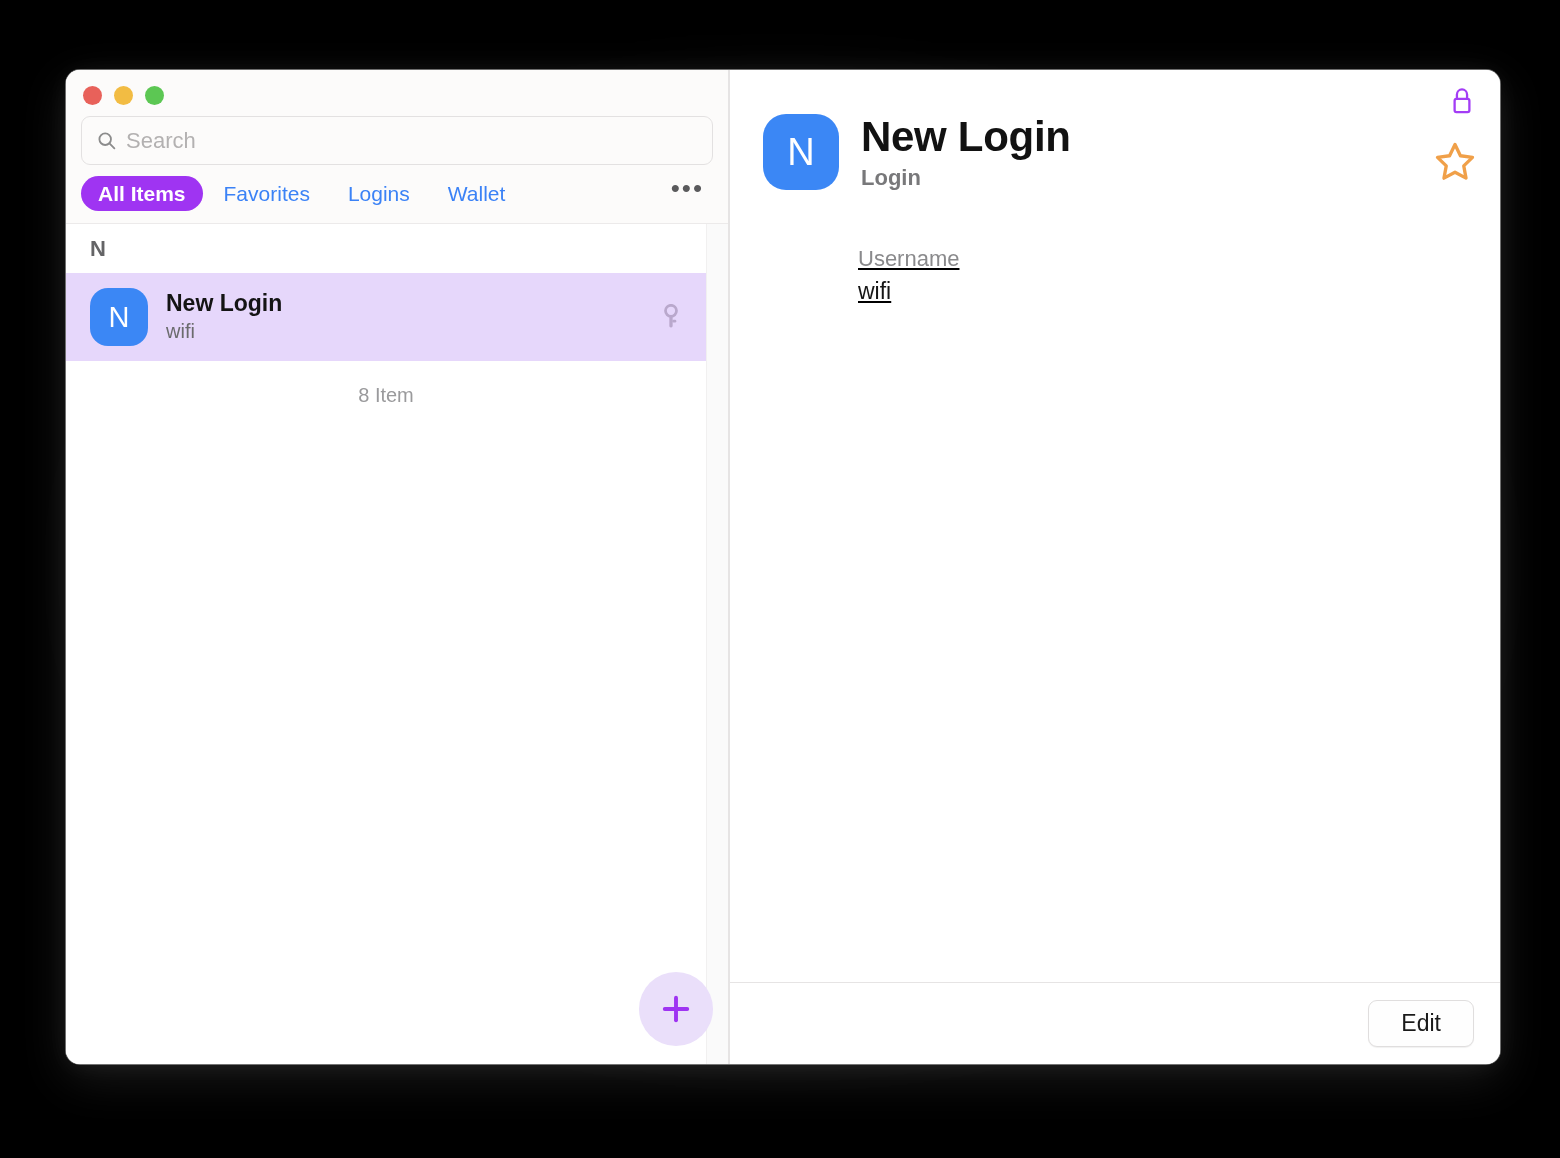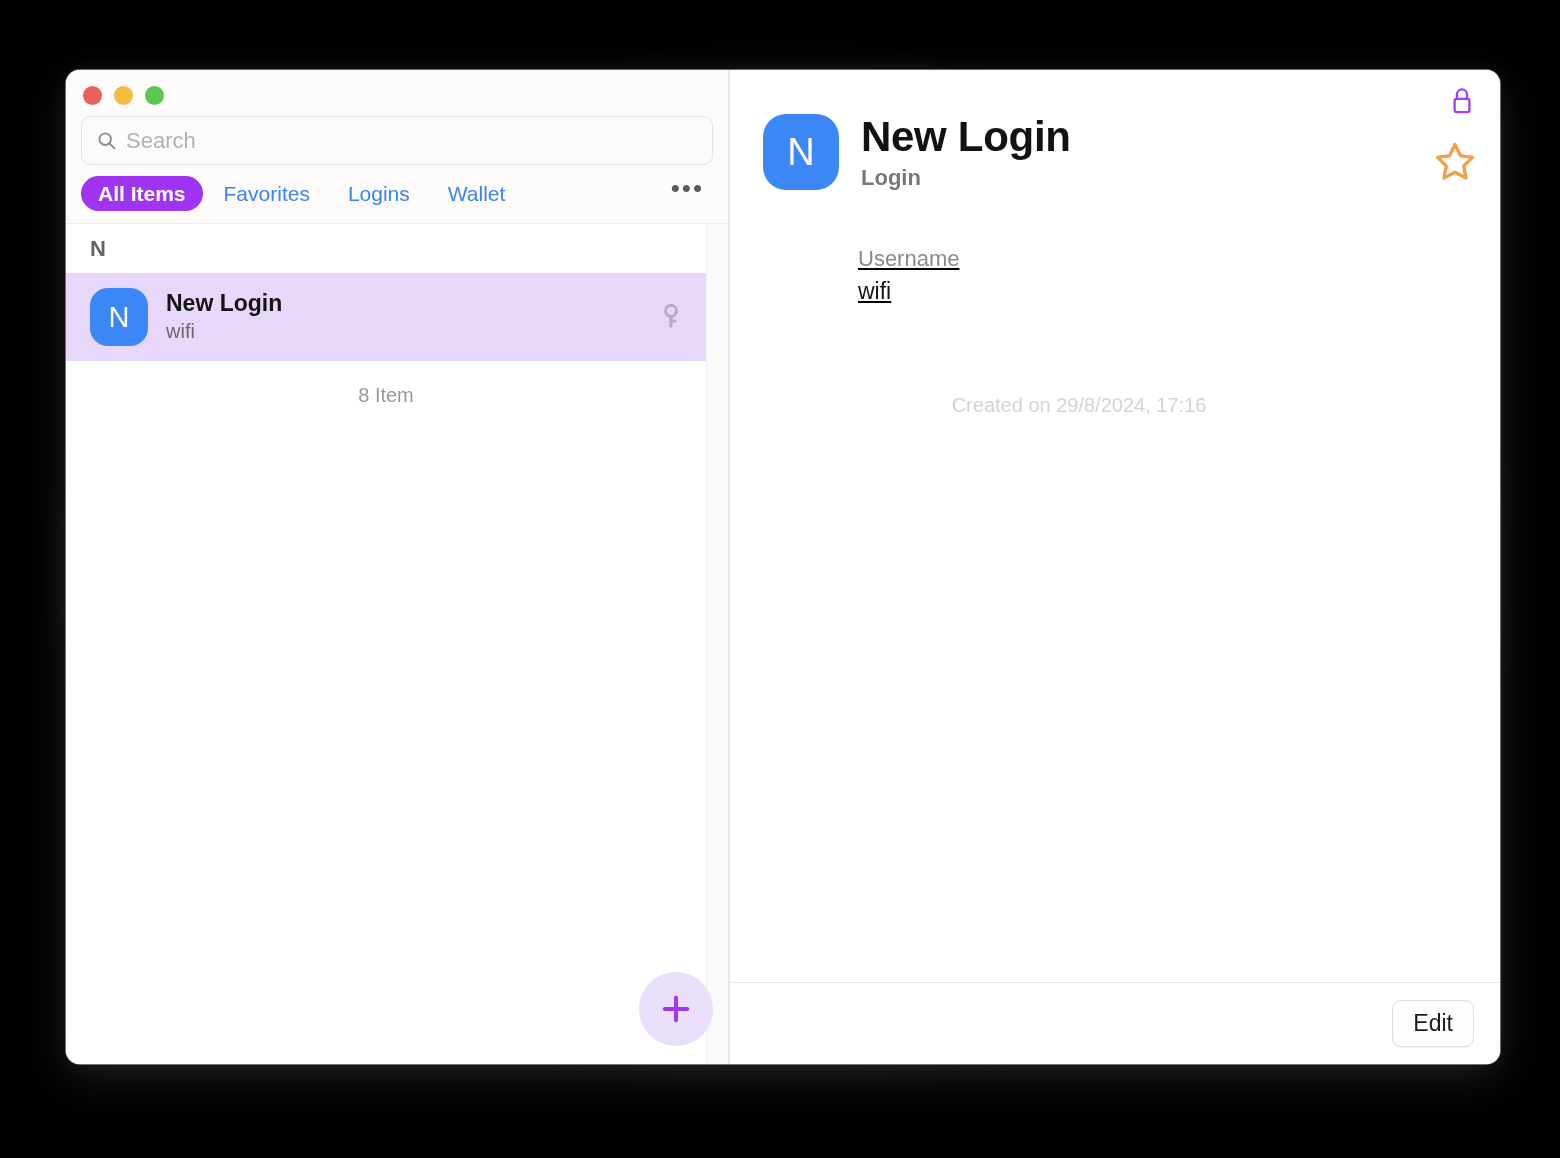--- a/index.html
+++ b/index.html
@@ -296,21 +296,21 @@
     padding-right: 26px;
     background: #ffffff;
   }
   .edit-btn {
     font-family: "Liberation Sans", sans-serif;
     font-size: 23px;
     color: #1a1a1a;
     background: #fefefe;
     border: 1px solid #e0dede;
     border-radius: 9px;
-    padding: 9px 20px;
+    padding: 9px 32px;
     box-shadow: 0 1px 1px rgba(0,0,0,0.06);
     cursor: default;
   }
 </style>
 </head>
 <body>
 
 <div id="root">
   <div class="halo"></div>
 
@@ -408,21 +408,20 @@
           </div>
         </div>
 
         <div class="fields">
           <div class="field">
             <div class="field-label">Username</div>
             <div class="field-value">wifi</div>
           </div>
         </div>
 
-        <div class="created">Created on 29/8/2024, 17:16</div>
       </div>
 
       <div class="detail-footer">
         <button class="edit-btn">Edit</button>
       </div>
     </div>
 
   </div>
 </div>
 

